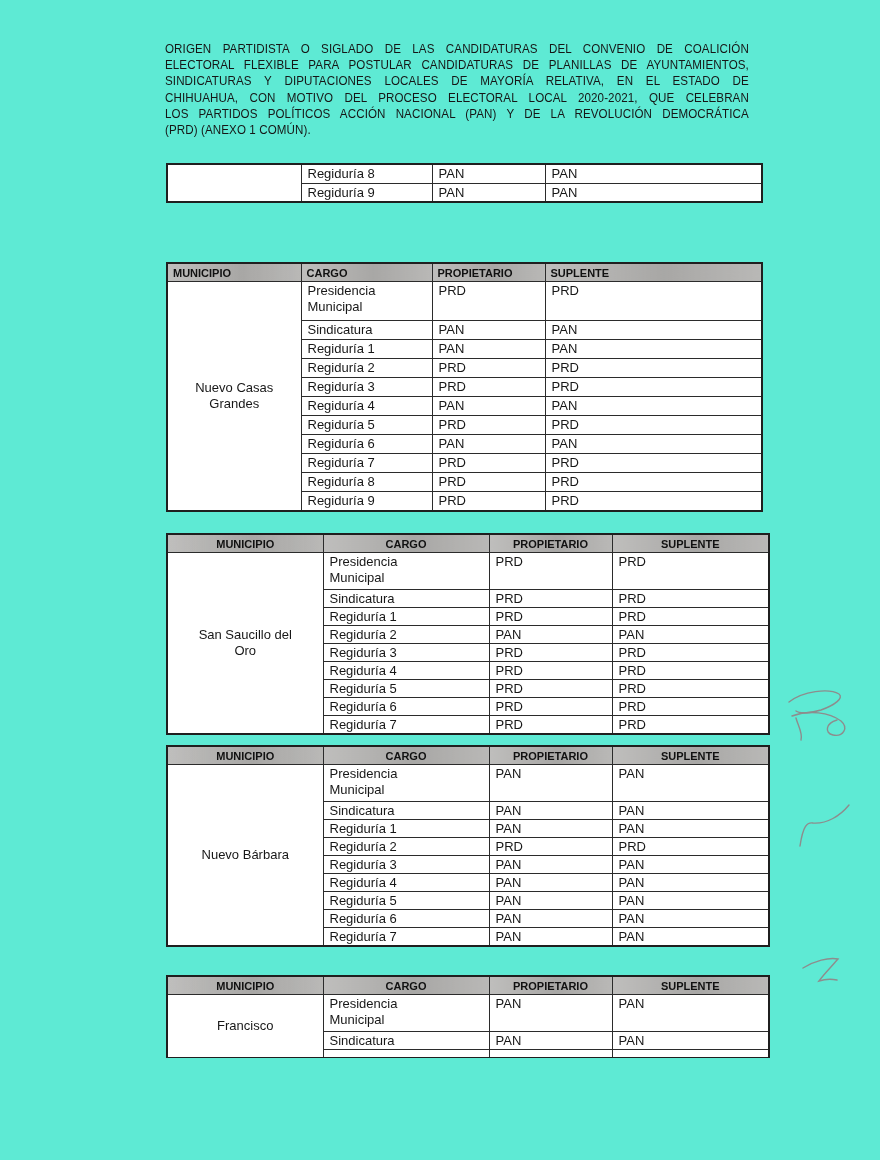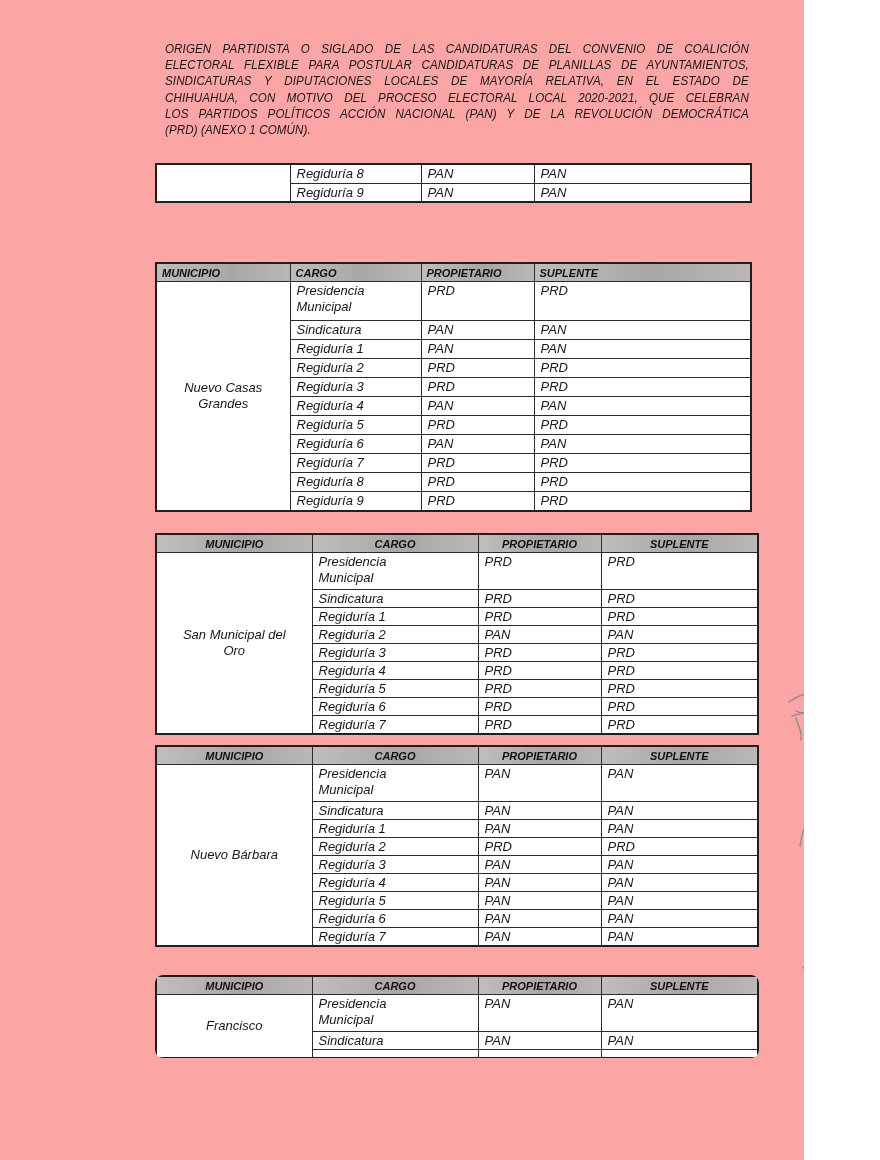--- a/index.html
+++ b/index.html
@@ -1,31 +1,31 @@
 <!DOCTYPE html>
 <html><head>
 <meta charset="utf-8">
 <style>
   html,body{margin:0;padding:0;background:#ffffff;}
   .page{
-    position:relative;width:804px;height:1160px;background:#fca5a5;
-    font-family:"Liberation Sans",sans-serif;color:#171717;overflow:hidden;font-style:italic;
+    position:relative;width:880px;height:1160px;background:#5eead4;
+    font-family:"Liberation Sans",sans-serif;color:#171717;overflow:hidden;
   }
   
   .header-text{
     position:absolute;left:165px;top:41px;width:634px;
     transform:scaleX(.921);transform-origin:0 0;
   }
   .hline{
     font-size:12.6px;line-height:16.2px;font-weight:400;letter-spacing:.1px;
     color:#161616;text-align:justify;text-align-last:justify;white-space:nowrap;
   }
   .hline.last{text-align-last:left;}
   
-  .tbl-wrap{position:absolute;left:155px;border-radius:8px;}
+  .tbl-wrap{position:absolute;left:166px;}
   #partialSlot{top:163px;}
   #t0{top:262px;}
   #t1{top:533px;}
   #t2{top:745px;}
   #t3{top:975px;}
   .cut{height:83px;overflow:hidden;}
   table.tbl{
     border-collapse:collapse;table-layout:fixed;background:#fff;
     border:2px solid #1f1f1f;
   }
@@ -210,21 +210,21 @@
           <tr>
             <th>MUNICIPIO</th>
             <th>CARGO</th>
             <th>PROPIETARIO</th>
             <th>SUPLENTE</th>
           </tr>
         </thead>
         <tbody>
           <tr class="double">
             <td class="muni" rowspan="9">
-              <div>San Municipal del</div>
+              <div>San Saucillo del</div>
               <div>Oro</div>
             </td>
             <td class="cargo">
               <div>Presidencia</div>
               <div>Municipal</div>
             </td>
             <td class="party">PRD</td>
             <td class="party">PRD</td>
           </tr>
           <tr>

